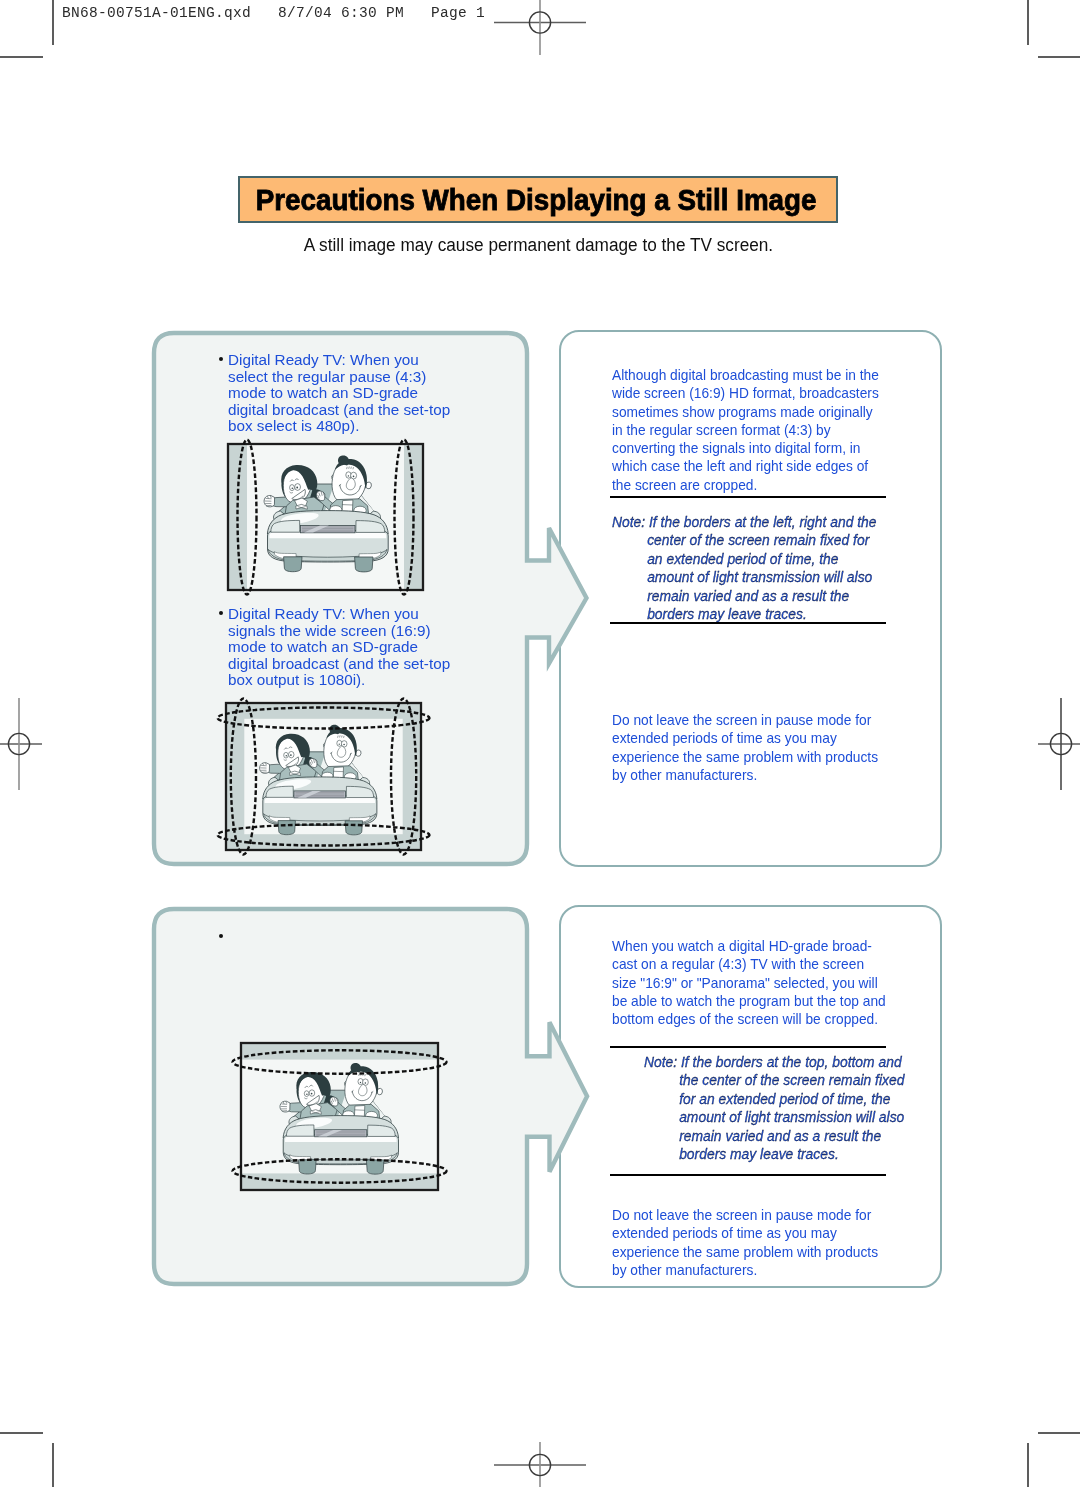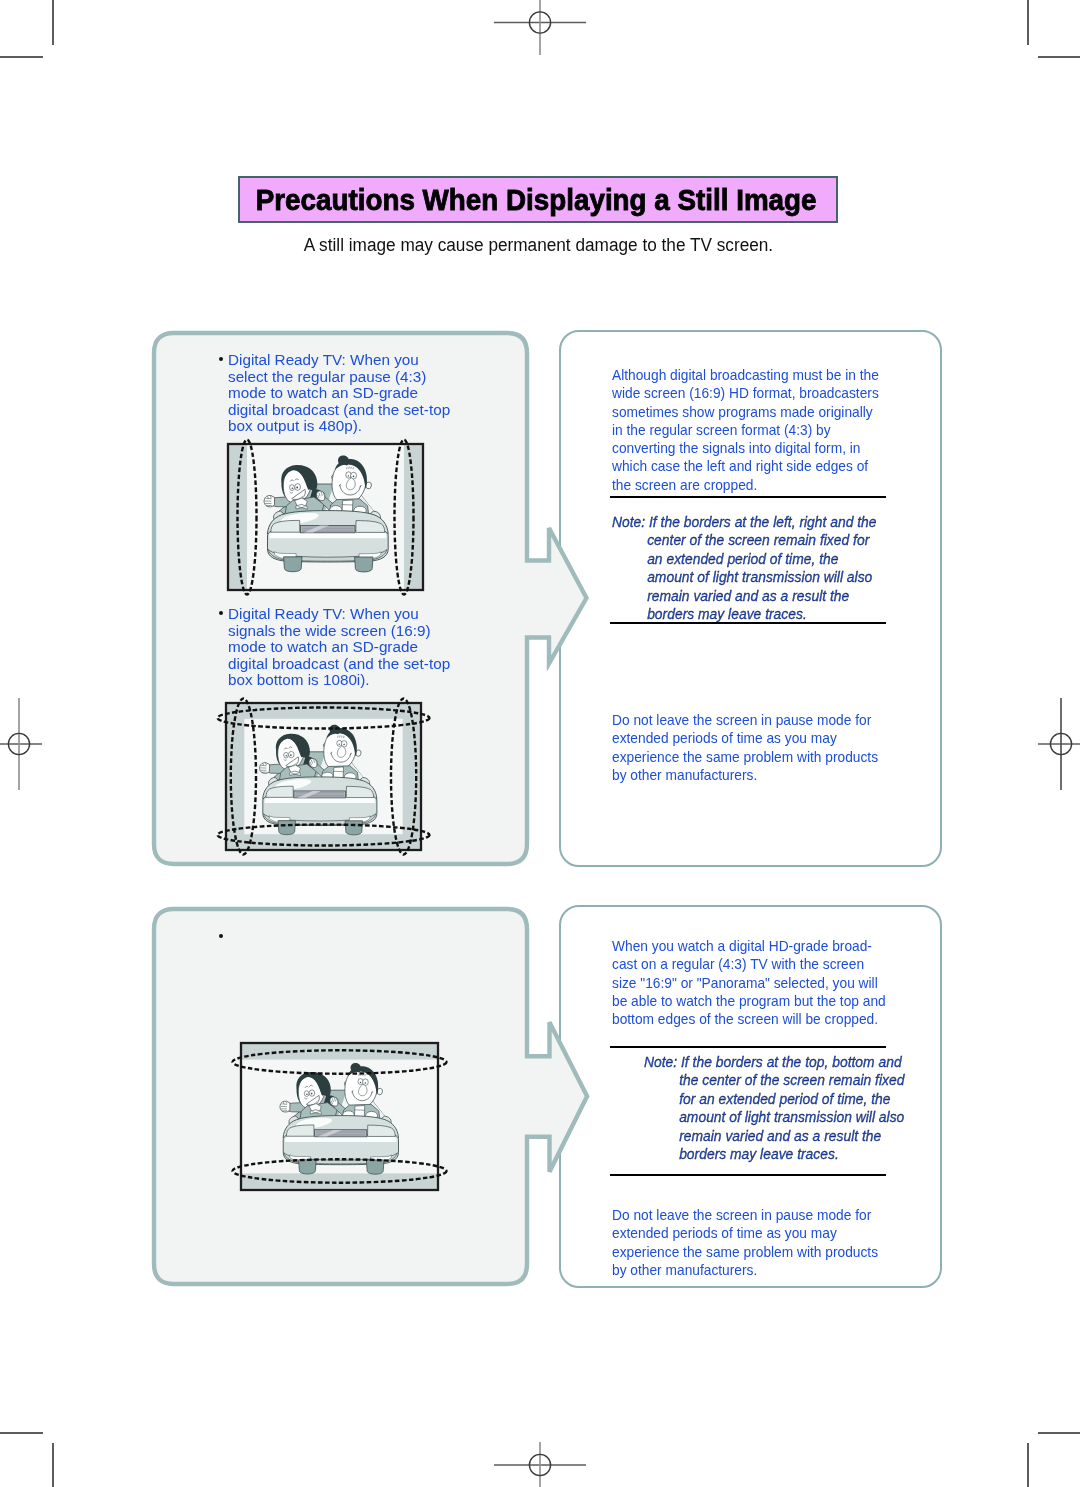--- a/index.html
+++ b/index.html
@@ -9,21 +9,21 @@
   .page{position:absolute;left:0;top:0;width:1080px;height:1487px;}
 
   .mark{position:absolute;background:#5d5d5d;}
   .regwrap{position:absolute;}
 
   .filehdr{position:absolute;left:62px;top:5px;
            font-family:"Liberation Mono","DejaVu Sans Mono",monospace;
            font-size:14.5px;letter-spacing:0.3px;color:#2b2b2b;white-space:pre;}
 
   .titlebox{position:absolute;left:237.6px;top:175.7px;width:600px;height:47.8px;
-            border:2.3px solid #44646a;background:#f0abfc;box-sizing:border-box;text-decoration:underline;}
+            border:2.3px solid #44646a;background:#fdba74;box-sizing:border-box;text-decoration:underline;}
   .title{position:absolute;left:0;top:0;width:100%;height:100%;
          display:flex;align-items:center;justify-content:center;white-space:nowrap;
          font-weight:bold;font-size:29.8px;color:#000;transform:scaleX(0.933);
          -webkit-text-stroke:0.85px #000;padding-right:4px;box-sizing:border-box;}
   .subtitle{position:absolute;left:-2px;top:235px;width:1080px;text-align:center;
             font-size:18px;color:#111;}
   .subtitle span{display:inline-block;transform:scaleX(0.956);}
 
   .lpanel{position:absolute;left:0;top:0;z-index:5;}
   .rpanel{position:absolute;border:2px solid #8eb0b2;border-radius:20px;
@@ -68,34 +68,35 @@
 <svg class="regwrap" style="left:0px;top:698px;" width="43" height="92" viewBox="0 0 43 92">
  <line x1="0" y1="46" x2="42" y2="46" stroke="#5d5d5d" stroke-width="1.6"></line>
  <line x1="19" y1="0" x2="19" y2="92" stroke="#8e8e8e" stroke-width="1.6"></line>
  <circle cx="19" cy="46" r="10.6" fill="none" stroke="#3a3a3a" stroke-width="1.4"></circle>
     </svg>
 <svg class="regwrap" style="left:1037px;top:698px;" width="43" height="92" viewBox="0 0 43 92">
  <line x1="1" y1="46" x2="43" y2="46" stroke="#5d5d5d" stroke-width="1.6"></line>
  <line x1="24" y1="0" x2="24" y2="92" stroke="#4a4a4a" stroke-width="1.6"></line>
  <circle cx="24" cy="46" r="10.6" fill="none" stroke="#3a3a3a" stroke-width="1.4"></circle>
     </svg>
+<div class="filehdr">BN68-00751A-01ENG.qxd   8/7/04 6:30 PM   Page 1</div>
 <div class="titlebox">
       <div class="title">Precautions When Displaying a Still Image</div>
     </div>
 <div class="subtitle"><span>A still image may cause permanent damage to the TV screen.</span></div>
 <svg class="lpanel" style="left:147.5px;top:327.0px;" width="444" height="543" viewBox="0 0 444 543">
       <path d="M 26.0 6.0 L 359.0 6.0 Q 379.0 6.0 379.0 26.0 L 379.0 233.5 L 401.0 233.5 L 401.0 201.0 L 438.5 271.0 L 401.0 336.5 L 401.0 310.5 L 379.0 310.5 L 379.0 517.0 Q 379.0 537.0 359.0 537.0 L 26.0 537.0 Q 6.0 537.0 6.0 517.0 L 6.0 26.0 Q 6.0 6.0 26.0 6.0 Z" fill="#f1f4f3" stroke="#9fbbbc" stroke-width="4.4" stroke-linejoin="miter"></path>
     </svg>
 <div class="bullet" style="left:218.7px;top:356.7px;"></div>
 <div class="txt bul" style="left:228px;top:352px;">
       <span class="ln">Digital Ready TV: When you</span>
       <span class="ln">select the regular pause (4:3)</span>
       <span class="ln">mode to watch an SD-grade</span>
       <span class="ln">digital broadcast (and the set-top</span>
-      <span class="ln">box output is 480p).</span>
+      <span class="ln">box select is 480p).</span>
     </div>
 <div class="fig" style="left:228px;top:444px;width:195px;height:146px;">
       <svg width="225" height="176" viewBox="-15 -15 225 176" style="position:absolute;left:-15px;top:-15px;overflow:visible">
         <rect x="0" y="0" width="195" height="146" fill="#f4f7f6"></rect>
         <rect x="0" y="0" width="19.0" height="146" fill="#c8d4d3"></rect>
         <rect x="176.0" y="0" width="19.0" height="146" fill="#c8d4d3"></rect>
         <g transform="translate(0,0) scale(1.0)">
           <g>
  <g>
   <path d="M48.0 70.0 L82.0 40.0 L124.0 40.0 L148.0 70.0 Z" fill="#a8bebd" stroke="#3b4a4c" stroke-width="0.8"></path>
@@ -174,21 +175,21 @@
         <ellipse cx="19.0" cy="73.0" rx="9.5" ry="77.5" fill="none" stroke="#111" stroke-width="2.4" stroke-dasharray="4.6,2.4"></ellipse>
         <ellipse cx="176.0" cy="73.0" rx="9.5" ry="77.5" fill="none" stroke="#111" stroke-width="2.4" stroke-dasharray="4.6,2.4"></ellipse>
       </svg>
     </div>
 <div class="bullet" style="left:218.7px;top:610.7px;"></div>
 <div class="txt bul" style="left:228px;top:606px;">
       <span class="ln">Digital Ready TV: When you</span>
       <span class="ln">signals the wide screen (16:9)</span>
       <span class="ln">mode to watch an SD-grade</span>
       <span class="ln">digital broadcast (and the set-top</span>
-      <span class="ln">box bottom is 1080i).</span>
+      <span class="ln">box output is 1080i).</span>
     </div>
 <div class="fig" style="left:226px;top:703px;width:195px;height:147px;">
       <svg width="225" height="177" viewBox="-15 -15 225 177" style="position:absolute;left:-15px;top:-15px;overflow:visible">
         <rect x="0" y="0" width="195" height="147" fill="#f4f7f6"></rect>
         <rect x="0" y="0" width="195" height="147" fill="#c8d4d3"></rect>
         <rect x="18.3" y="15.8" width="158.4" height="115.4" fill="#f4f7f6"></rect>
         <g transform="translate(-0.5,11) scale(0.945)">
           <g>
  <g>
   <path d="M48.0 70.0 L82.0 40.0 L124.0 40.0 L148.0 70.0 Z" fill="#a8bebd" stroke="#3b4a4c" stroke-width="0.8"></path>

